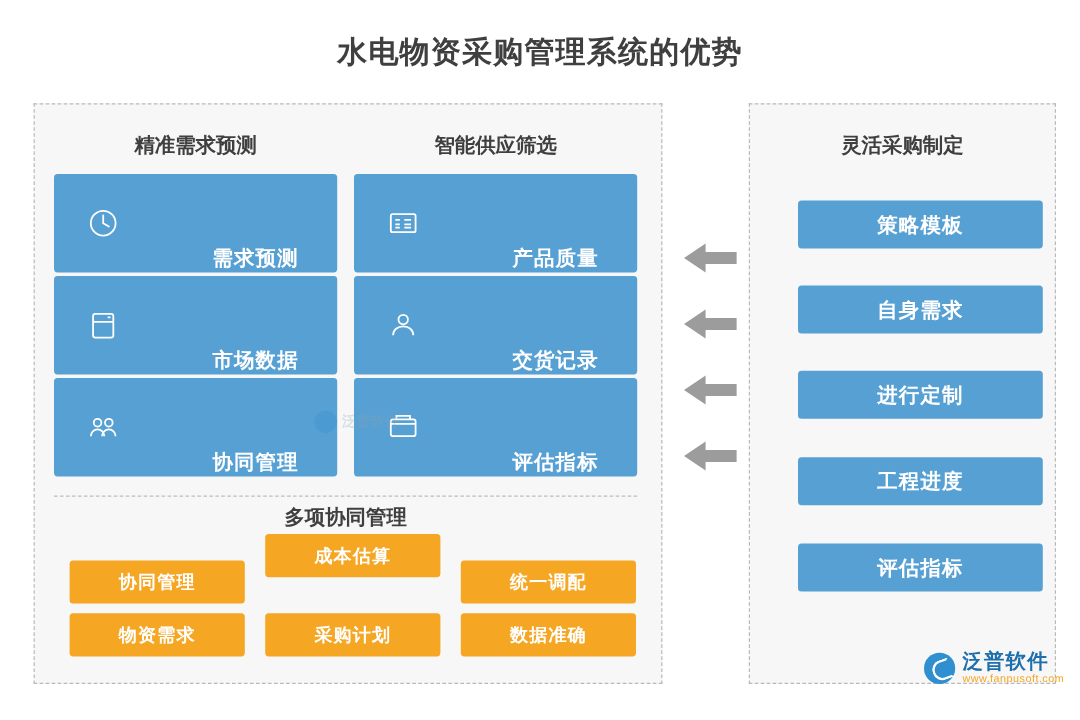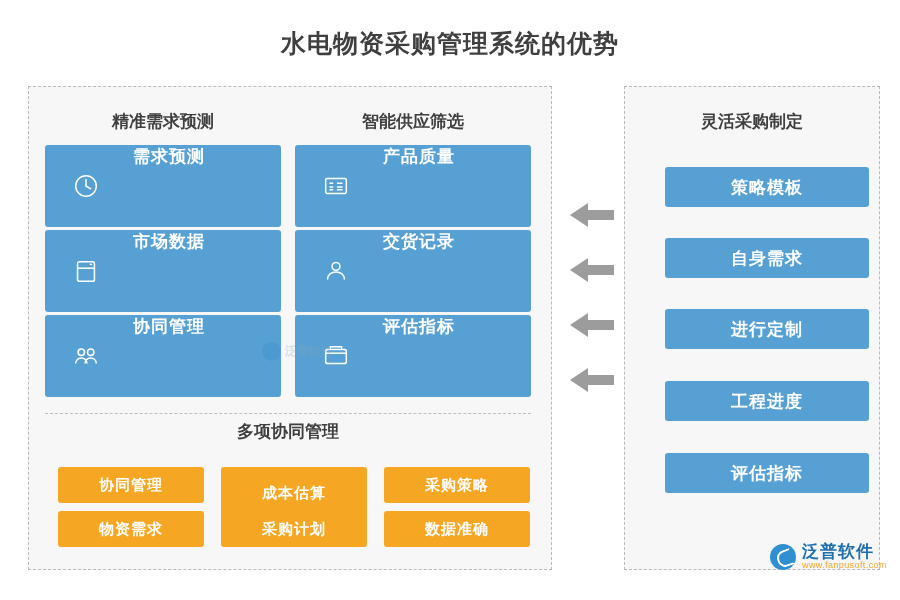--- a/index.html
+++ b/index.html
@@ -56,21 +56,22 @@
   #heading-left  { left: 45px;  top: 110px; width: 236px; }
   #heading-mid   { left: 295px; top: 110px; width: 236px; }
   #heading-right { left: 640px; top: 110px; width: 224px; }
 
   .blue-card {
     position: absolute;
     background: #57a0d3;
     border-radius: 3px;
     box-sizing: border-box;
     display: flex;
-    align-items: flex-start;
+    align-items: flex-end;
+    padding-left: 44px;
   }
   .blue-card .card-label {
     color: #ffffff;
     font-size: 17px;
     font-weight: bold;
     letter-spacing: 1px;
   }
   .blue-card .card-icon {
     position: absolute;
     left: 26px;
@@ -121,21 +122,21 @@
     align-items: center;
     justify-content: center;
   }
   .orange-card span {
     color: #ffffff;
     font-size: 15px;
     font-weight: bold;
     letter-spacing: 1px;
   }
   #card-o1 { left: 58px;  top: 467px; width: 146px; height: 36px; }
-  #card-o2 { left: 221px; top: 467px; width: 146px; height: 52px; }
+  #card-o2 { left: 221px; top: 445px; width: 146px; height: 36px; }
   #card-o3 { left: 384px; top: 467px; width: 146px; height: 36px; }
   #card-o4 { left: 58px;  top: 511px; width: 146px; height: 36px; }
   #card-o5 { left: 221px; top: 511px; width: 146px; height: 36px; }
   #card-o6 { left: 384px; top: 511px; width: 146px; height: 36px; font-family: Liberation Serif, serif; }
 
   
   .right-card {
     position: absolute;
     left: 665px;
     width: 204px;
@@ -323,21 +324,21 @@
 <div id="left-divider"></div>
 <div id="heading-bottom">多项协同管理</div>
 
 <div id="card-o1" class="orange-card">
   <span>协同管理</span>
 </div>
 <div id="card-o2" class="orange-card">
   <span>成本估算</span>
 </div>
 <div id="card-o3" class="orange-card">
-  <span>采购策略</span>
+  <span>统一调配</span>
 </div>
 <div id="card-o4" class="orange-card">
   <span>物资需求</span>
 </div>
 <div id="card-o5" class="orange-card">
   <span>采购计划</span>
 </div>
 <div id="card-o6" class="orange-card">
   <span>数据准确</span>
 </div>

